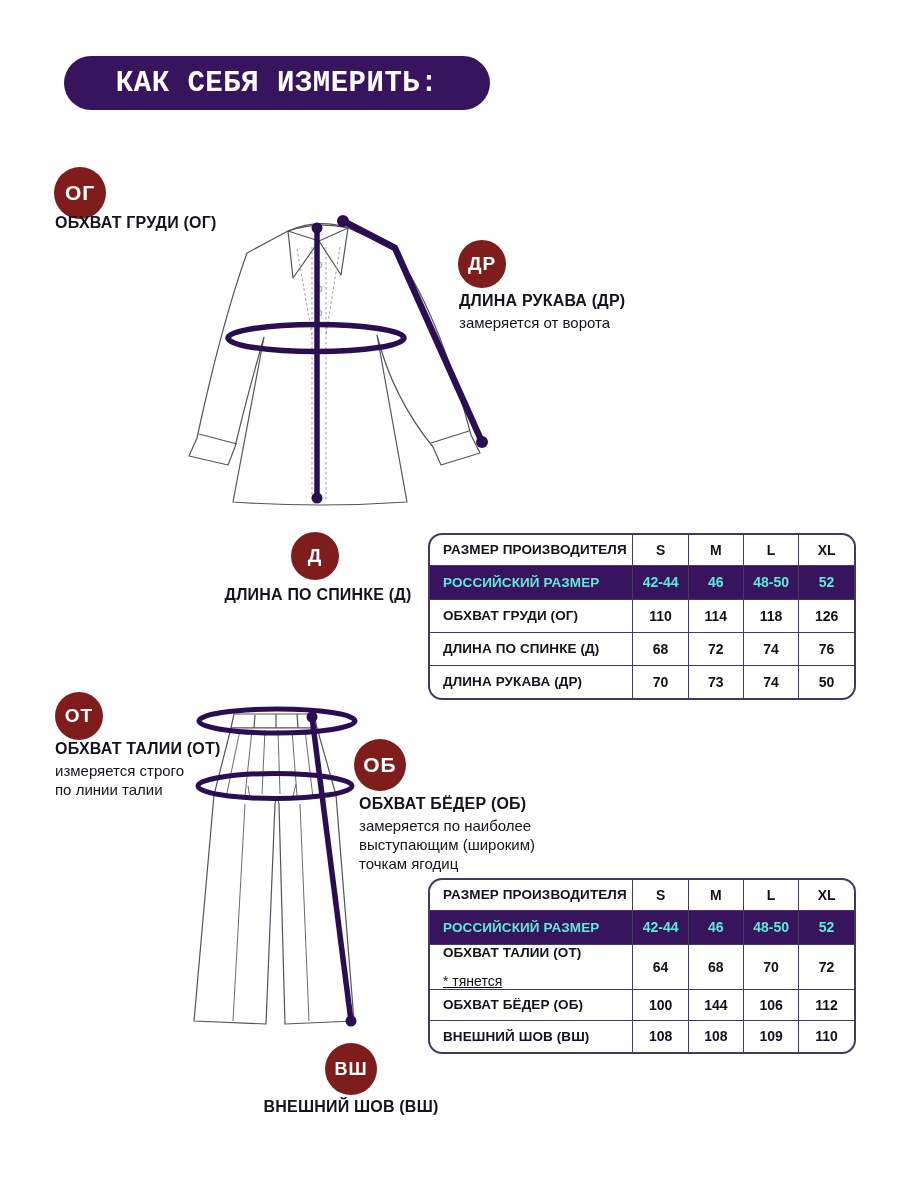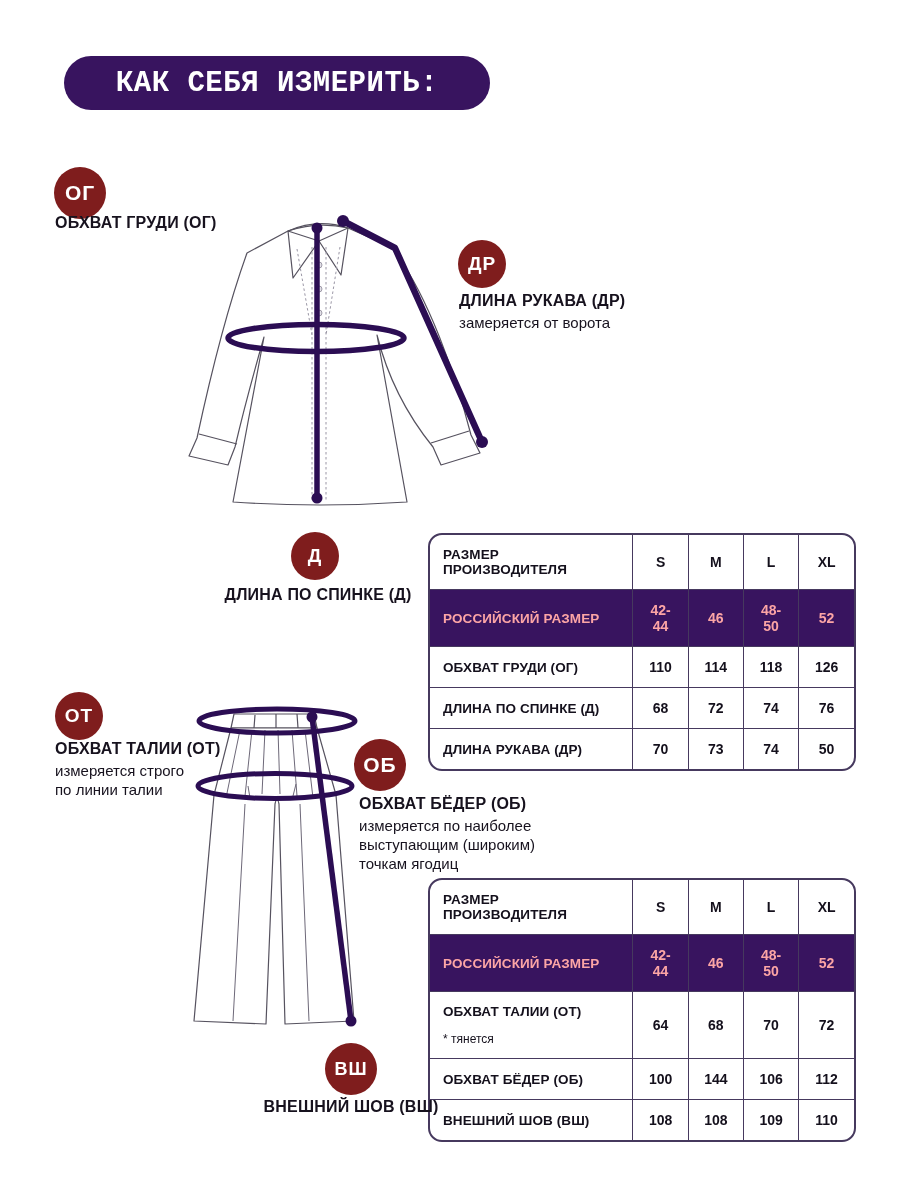--- a/index.html
+++ b/index.html
@@ -27,28 +27,28 @@
   .co-desc{font-size:15px;line-height:19px;white-space:pre-line;margin-top:3px;}
   .center{text-align:center;}
   
   .size-table{
     position:absolute;width:424px;background:#ffffff;
     border:2px solid #46395E;border-radius:14px;overflow:hidden;
   }
   .size-table table{border-collapse:collapse;table-layout:fixed;width:100%;}
   .size-table col.c-label{width:202px;}
   .size-table col.c-val{width:55px;}
-  .size-table th,.size-table td{padding:12px;vertical-align:middle;color:#14101C;}
+  .size-table th,.size-table td{padding:0;vertical-align:middle;color:#14101C;}
   .size-table th+th,.size-table td+td{border-left:1.5px solid #46395E;}
   .size-table tr+tr th,.size-table tr+tr td{border-top:1.5px solid #46395E;}
   .size-table .lbl{text-align:left;padding-left:13px;font-size:13.5px;font-weight:bold;letter-spacing:0.1px;}
   .size-table .val{text-align:center;font-size:14px;font-weight:bold;}
   .size-table th.val{font-size:14px;}
-  .size-table tr.hl td{background:#38145F;color:#fca5a5;}
-  .size-table .note{display:block;font-size:12px;font-weight:normal;letter-spacing:0;margin-top:13px;}
+  .size-table tr.hl td{background:#38145F;color:#5eead4;}
+  .size-table .note{display:block;font-size:14px;font-weight:normal;letter-spacing:0;margin-top:13px;text-decoration:underline;}
 </style>
 </head>
 <body>
 
 <div class="canvas">
 
   <div class="pill">КАК СЕБЯ ИЗМЕРИТЬ:</div>
 
   <svg class="abs" style="left:185px;top:185px;" width="330" height="340" viewBox="0 0 330 340">
     <g stroke="#56525F" stroke-width="1.2" fill="#ffffff" stroke-linejoin="round">
@@ -184,21 +184,21 @@
   <div class="badge" style="left:55px;top:692px;width:48px;height:48px;font-size:19px;">ОТ</div>
   <div class="co" style="left:55px;top:740px;width:200px;">
     <div class="co-title">ОБХВАТ ТАЛИИ (ОТ)</div>
     <div class="co-desc">измеряется строго
 по линии талии</div>
   </div>
 
   <div class="badge" style="left:354px;top:739px;width:52px;height:52px;font-size:21px;text-align:center;">ОБ</div>
   <div class="co" style="left:359px;top:795px;width:220px;">
     <div class="co-title">ОБХВАТ БЁДЕР (ОБ)</div>
-    <div class="co-desc">измеряется по наиболее
+    <div class="co-desc">замеряется по наиболее
 выступающим (широким)
 точкам ягодиц</div>
   </div>
 
   <div class="size-table" style="left:428px;top:878px;">
     <table>
       <colgroup>
           <col class="c-label">
           <col class="c-val">
           <col class="c-val">

